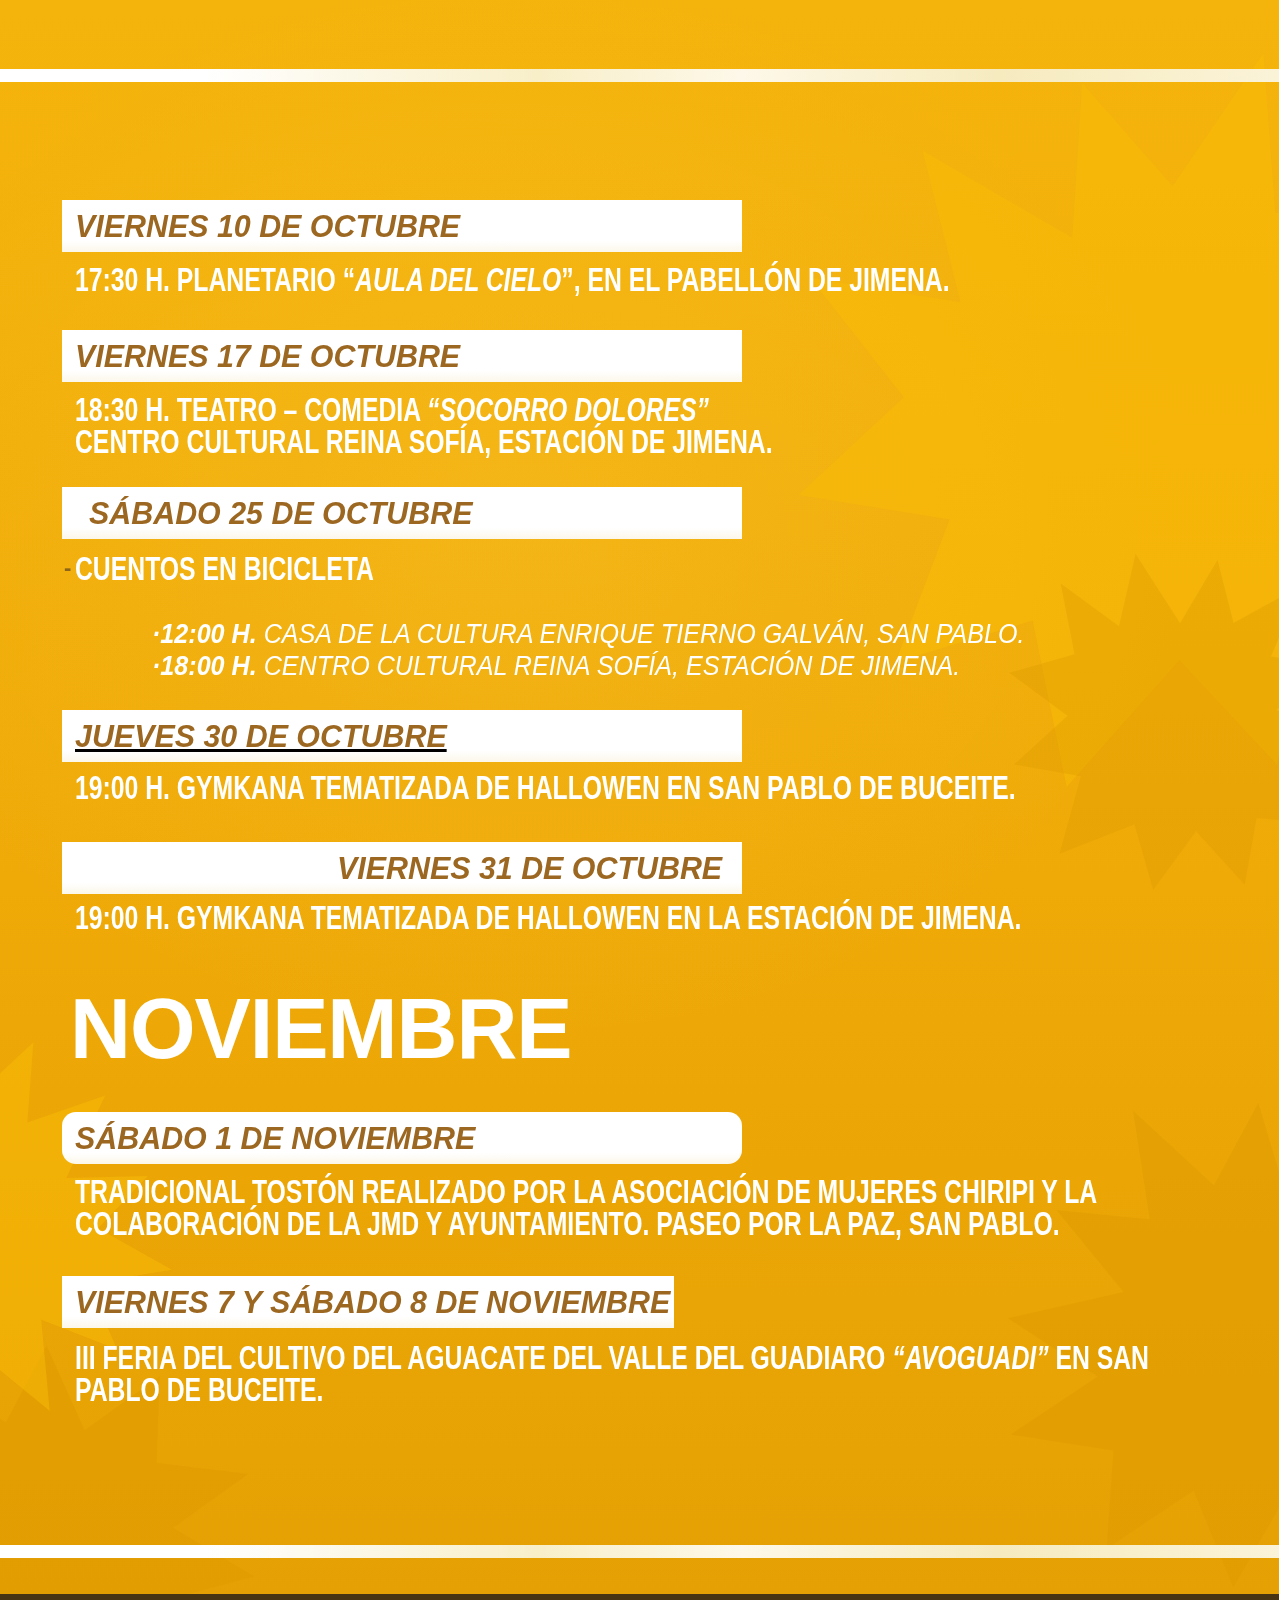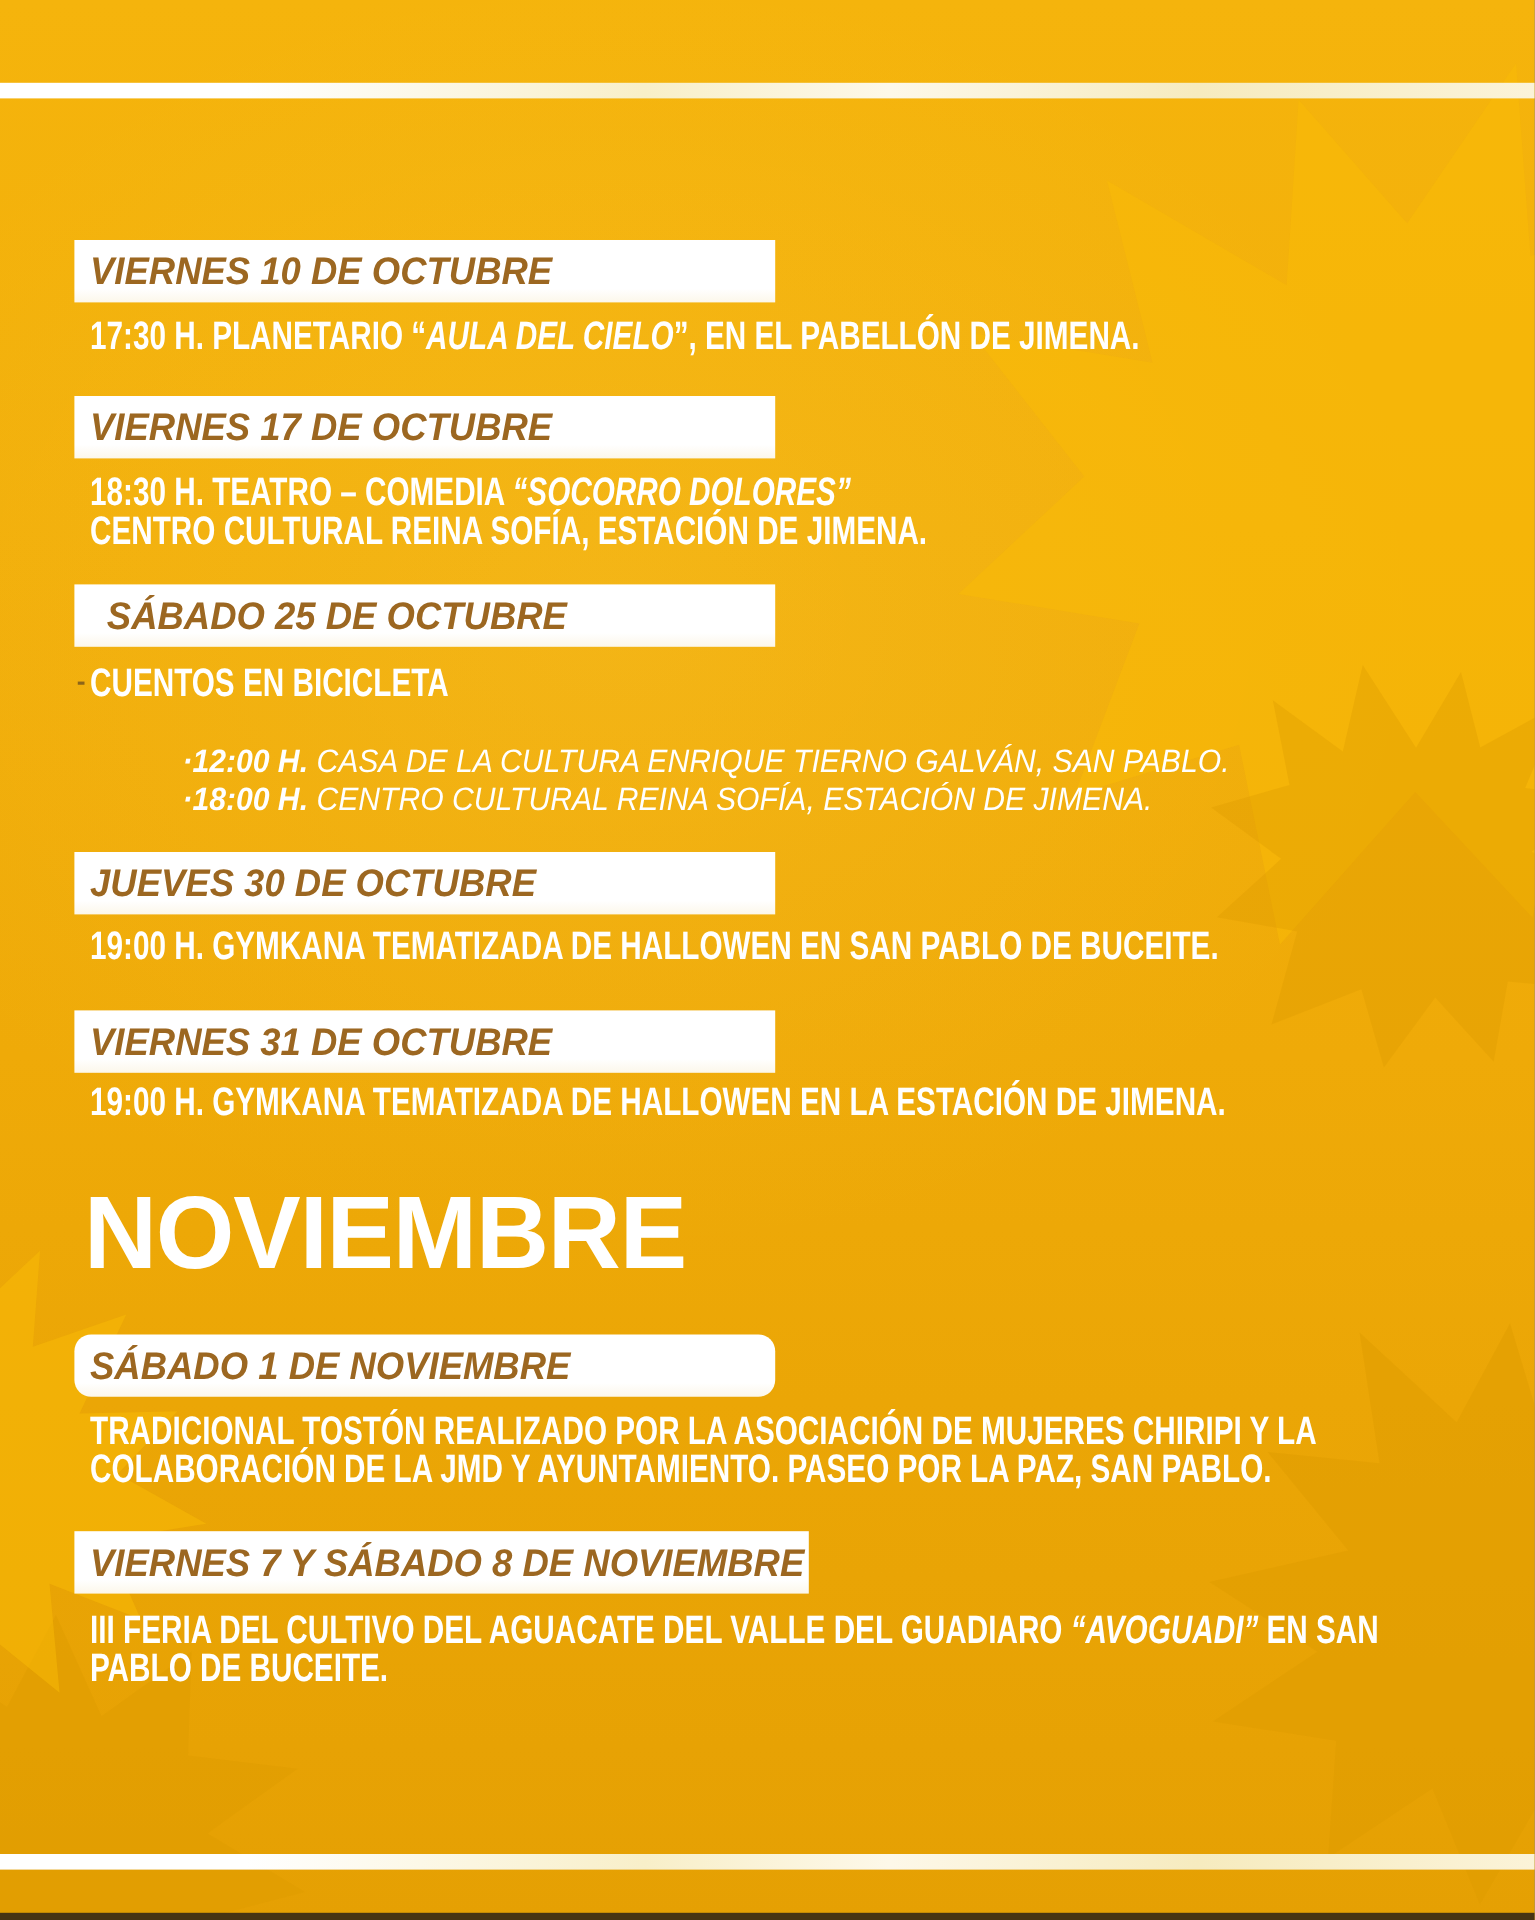--- a/index.html
+++ b/index.html
@@ -9,21 +9,21 @@
     font-family:"Liberation Sans",sans-serif;
   }
   .glow{position:absolute;inset:0;background:radial-gradient(ellipse 950px 750px at 40% 32%,rgba(255,218,90,.16),rgba(255,218,90,0) 72%);}
   .leaves{position:absolute;left:0;top:0;}
   .stripe{position:absolute;left:0;width:1279px;height:13px;
     background:linear-gradient(90deg,#ffffff 0%,#ffffff 16%,#f8efc9 42%,#fdf8e9 58%,#f6ebbf 78%,#fbf3d8 100%);}
   .stripe-top{top:69px;}
   .stripe-bottom{top:1545px;}
   .footer-strip{position:absolute;left:0;top:1594px;width:1279px;height:6px;background:var(--footer-strip,#473413);}
   .banner{
-    position:absolute;left:62px;width:584px;height:52px;box-sizing:border-box;
+    position:absolute;left:62px;width:680px;height:52px;box-sizing:border-box;
     background:linear-gradient(180deg,#ffffff 0%,#ffffff 78%,#fcf7ea 100%);
     display:flex;align-items:center;padding-left:13px;
   }
   .banner-label{
     font-size:32px;font-weight:bold;font-style:italic;white-space:nowrap;
     color:var(--banner-text,#9C6721);transform:scaleX(.95);transform-origin:0 50%;
   }
   .body-line{
     position:absolute;left:75px;height:32px;line-height:32px;white-space:nowrap;
     color:var(--body-text,#fff);font-size:33px;font-weight:bold;
@@ -77,25 +77,25 @@
       </div>
       <div class="body-line" style="top: 394px;"><span class="seg bold">18:30 H. TEATRO – COMEDIA </span><span class="seg bold-italic">“SOCORRO DOLORES”</span></div>
       <div class="body-line" style="top: 426px;"><span class="seg bold">CENTRO CULTURAL REINA SOFÍA, ESTACIÓN DE JIMENA.</span></div>
       <div class="banner" style="top: 487px; padding-left: 27px;">
         <span class="banner-label">SÁBADO 25 DE OCTUBRE</span>
       </div>
       <span class="dash-mark" style="left: 64px; top: 557px; position: absolute;">-</span>
       <div class="body-line" style="top: 553px;"><span class="seg bold">CUENTOS EN BICICLETA</span></div>
       <div class="sub-line" style="top: 618px;"><span class="seg bold-italic">·12:00 H. </span><span class="seg italic">CASA DE LA CULTURA ENRIQUE TIERNO GALVÁN, SAN PABLO.</span></div>
       <div class="sub-line" style="top: 650px;"><span class="seg bold-italic">·18:00 H. </span><span class="seg italic">CENTRO CULTURAL REINA SOFÍA, ESTACIÓN DE JIMENA.</span></div>
-      <div class="banner" style="top: 710px;">
+      <div class="banner" style="top: 710px; text-decoration: underline;">
         <span class="banner-label">JUEVES 30 DE OCTUBRE</span>
       </div>
       <div class="body-line" style="top: 772px;"><span class="seg bold">19:00 H. GYMKANA TEMATIZADA DE HALLOWEN EN SAN PABLO DE BUCEITE.</span></div>
-      <div class="banner" style="top: 842px;">
+      <div class="banner" style="top: 842px; justify-content: flex-end;">
         <span class="banner-label">VIERNES 31 DE OCTUBRE</span>
       </div>
       <div class="body-line" style="top: 902px;"><span class="seg bold">19:00 H. GYMKANA TEMATIZADA DE HALLOWEN EN LA ESTACIÓN DE JIMENA.</span></div>
       <div class="banner" style="top: 1112px; border-radius: 14px;">
         <span class="banner-label">SÁBADO 1 DE NOVIEMBRE</span>
       </div>
       <div class="body-line" style="top: 1176px;"><span class="seg bold">TRADICIONAL TOSTÓN REALIZADO POR LA ASOCIACIÓN DE MUJERES CHIRIPI Y LA</span></div>
       <div class="body-line" style="top: 1208px;"><span class="seg bold">COLABORACIÓN DE LA JMD Y AYUNTAMIENTO. PASEO POR LA PAZ, SAN PABLO.</span></div>
       <div class="banner" style="top: 1276px; width: 612px;">
         <span class="banner-label">VIERNES 7 Y SÁBADO 8 DE NOVIEMBRE</span>

